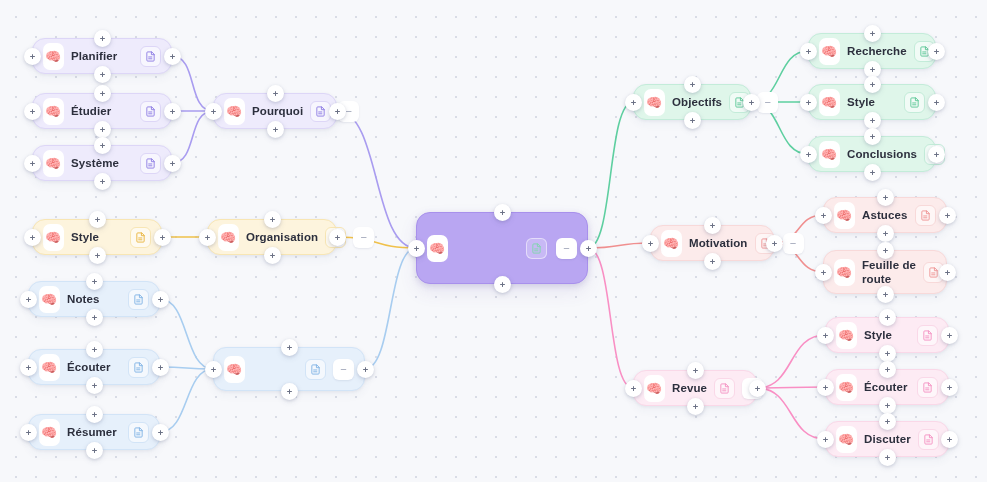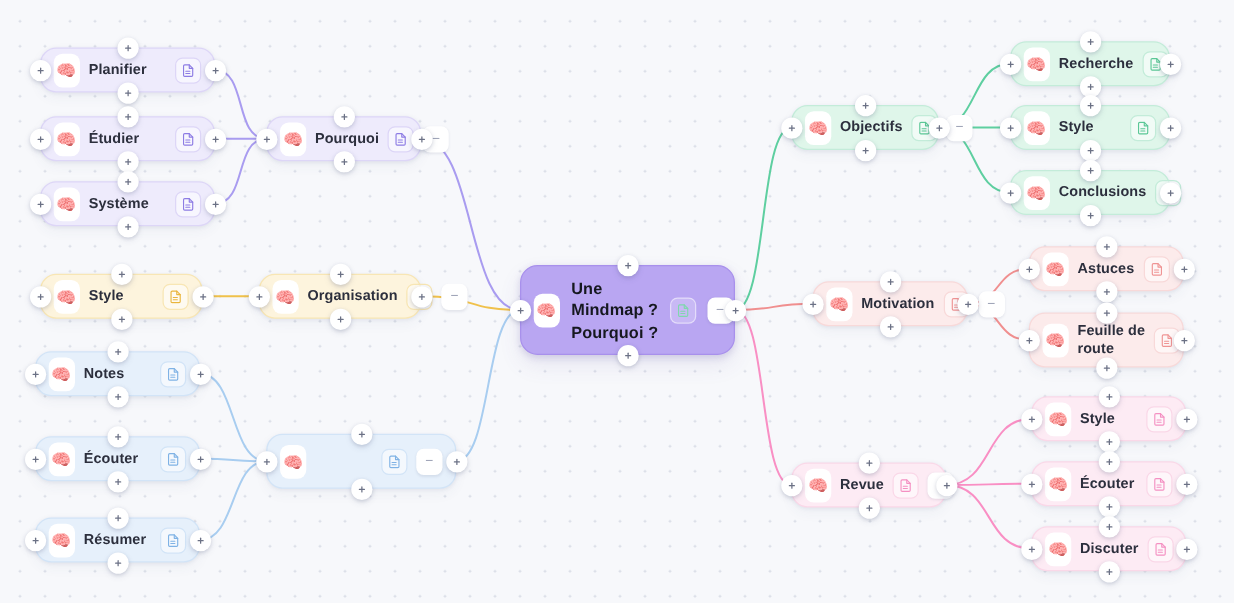--- a/index.html
+++ b/index.html
@@ -272,23 +272,20 @@
           </svg>
         </span>
         <span class="collapse">−</span>
       </div>
       <div class="handle" style="left: 204.5px; top: 360.5px;"></div>
       <div class="handle" style="left: 356.5px; top: 360.5px;"></div>
       <div class="handle" style="left: 280.5px; top: 338.5px;"></div>
       <div class="handle" style="left: 280.5px; top: 382.5px;"></div>
       <div class="node central" style="left: 416px; top: 212px; width: 172px; height: 72px;">
         <span class="emoji-wrap">🧠</span>
-        <span class="label">Une
-Mindmap ?
-Pourquoi ?</span>
         <span class="docbadge" style="background: rgba(255, 255, 255, 0.22); border: 1px solid rgba(255, 255, 255, 0.5);">
           <svg viewBox="0 0 24 24" fill="none" stroke="#7fd8ad" stroke-width="2" stroke-linecap="round" stroke-linejoin="round">
             <path d="M14 2H6a2 2 0 0 0-2 2v16a2 2 0 0 0 2 2h12a2 2 0 0 0 2-2V8z"></path>
             <polyline points="14 2 14 8 20 8"></polyline>
             <line x1="8" y1="13" x2="15" y2="13"></line>
             <line x1="8" y1="17" x2="15" y2="17"></line>
           </svg>
         </span>
         <span class="collapse">−</span>
       </div>

